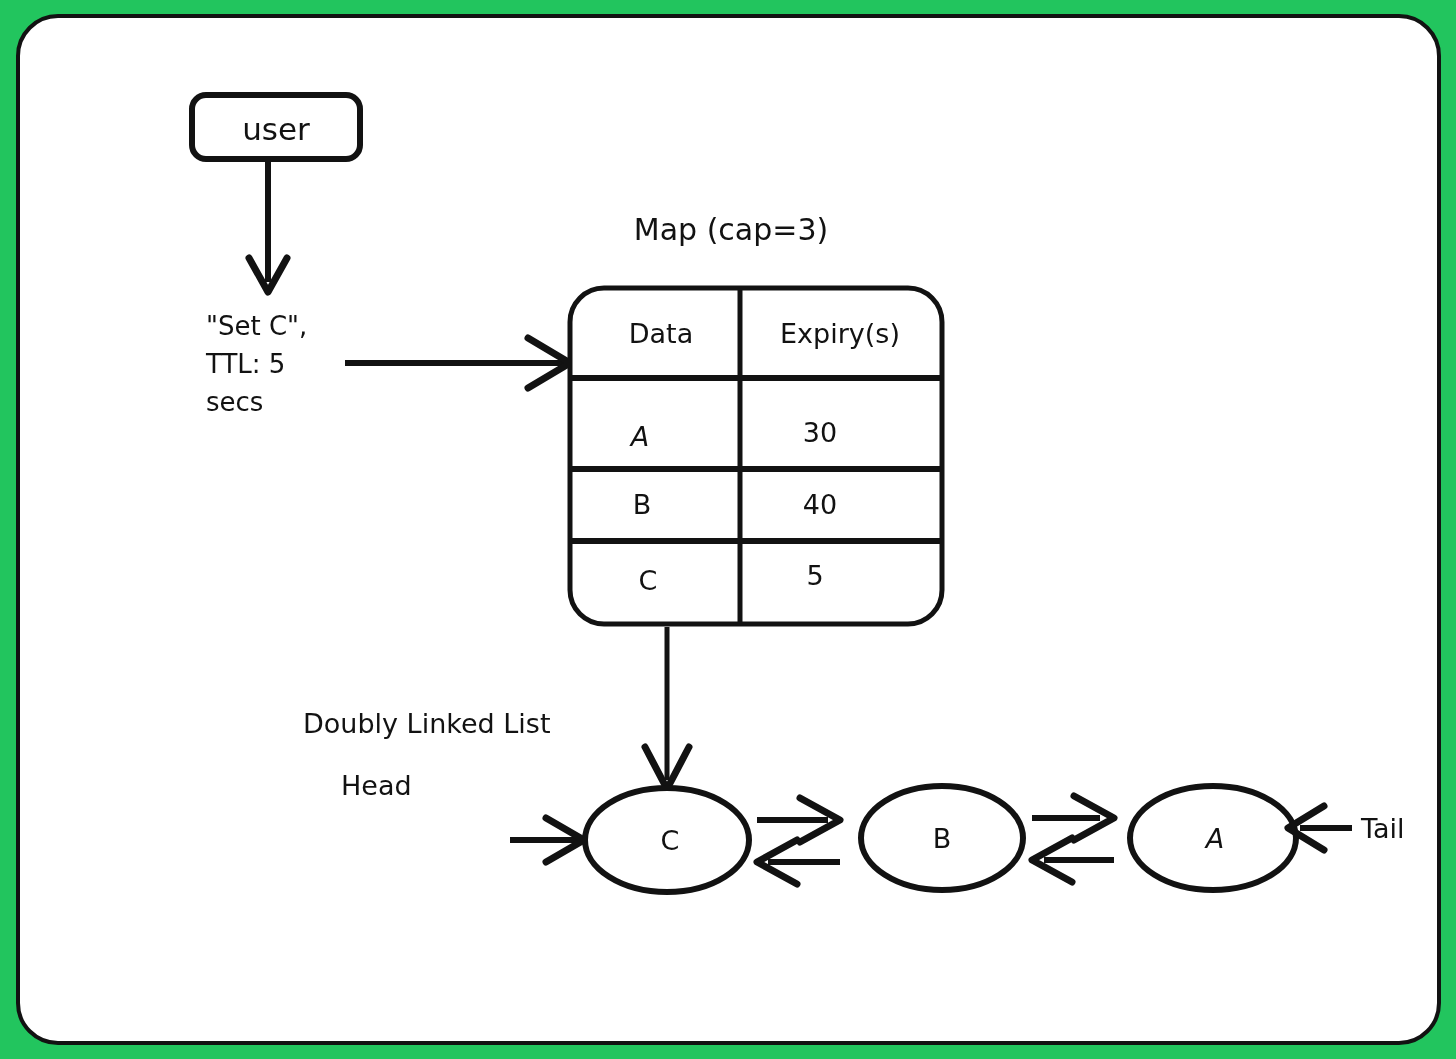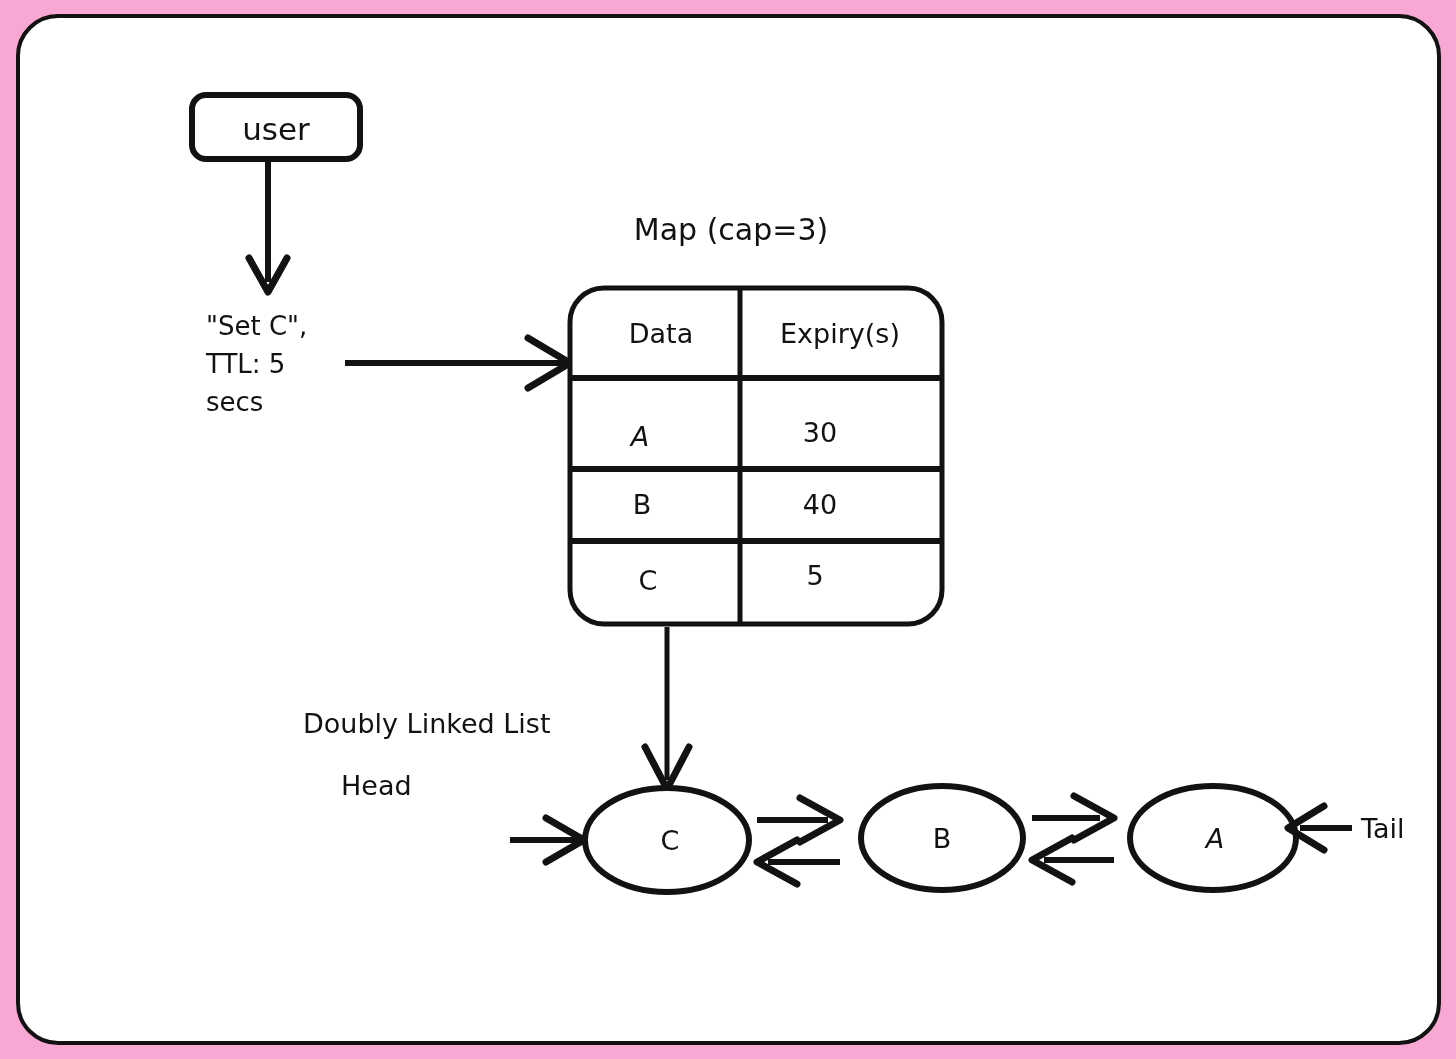--- a/index.html
+++ b/index.html
@@ -8,21 +8,21 @@
     padding: 0;
     background: #ffffff;
   }
   body {
     font-family: "DejaVu Sans", sans-serif;
   }
   #canvas {
     position: relative;
     width: 1456px;
     height: 1059px;
-    background: #f9a8d4;
+    background: #22c55e;
     overflow: hidden;
   }
   #scene {
     position: absolute;
     inset: 0;
     width: 1456px;
     height: 1059px;
   }
   .hand-text {
     font-family: "DejaVu Sans", sans-serif;

